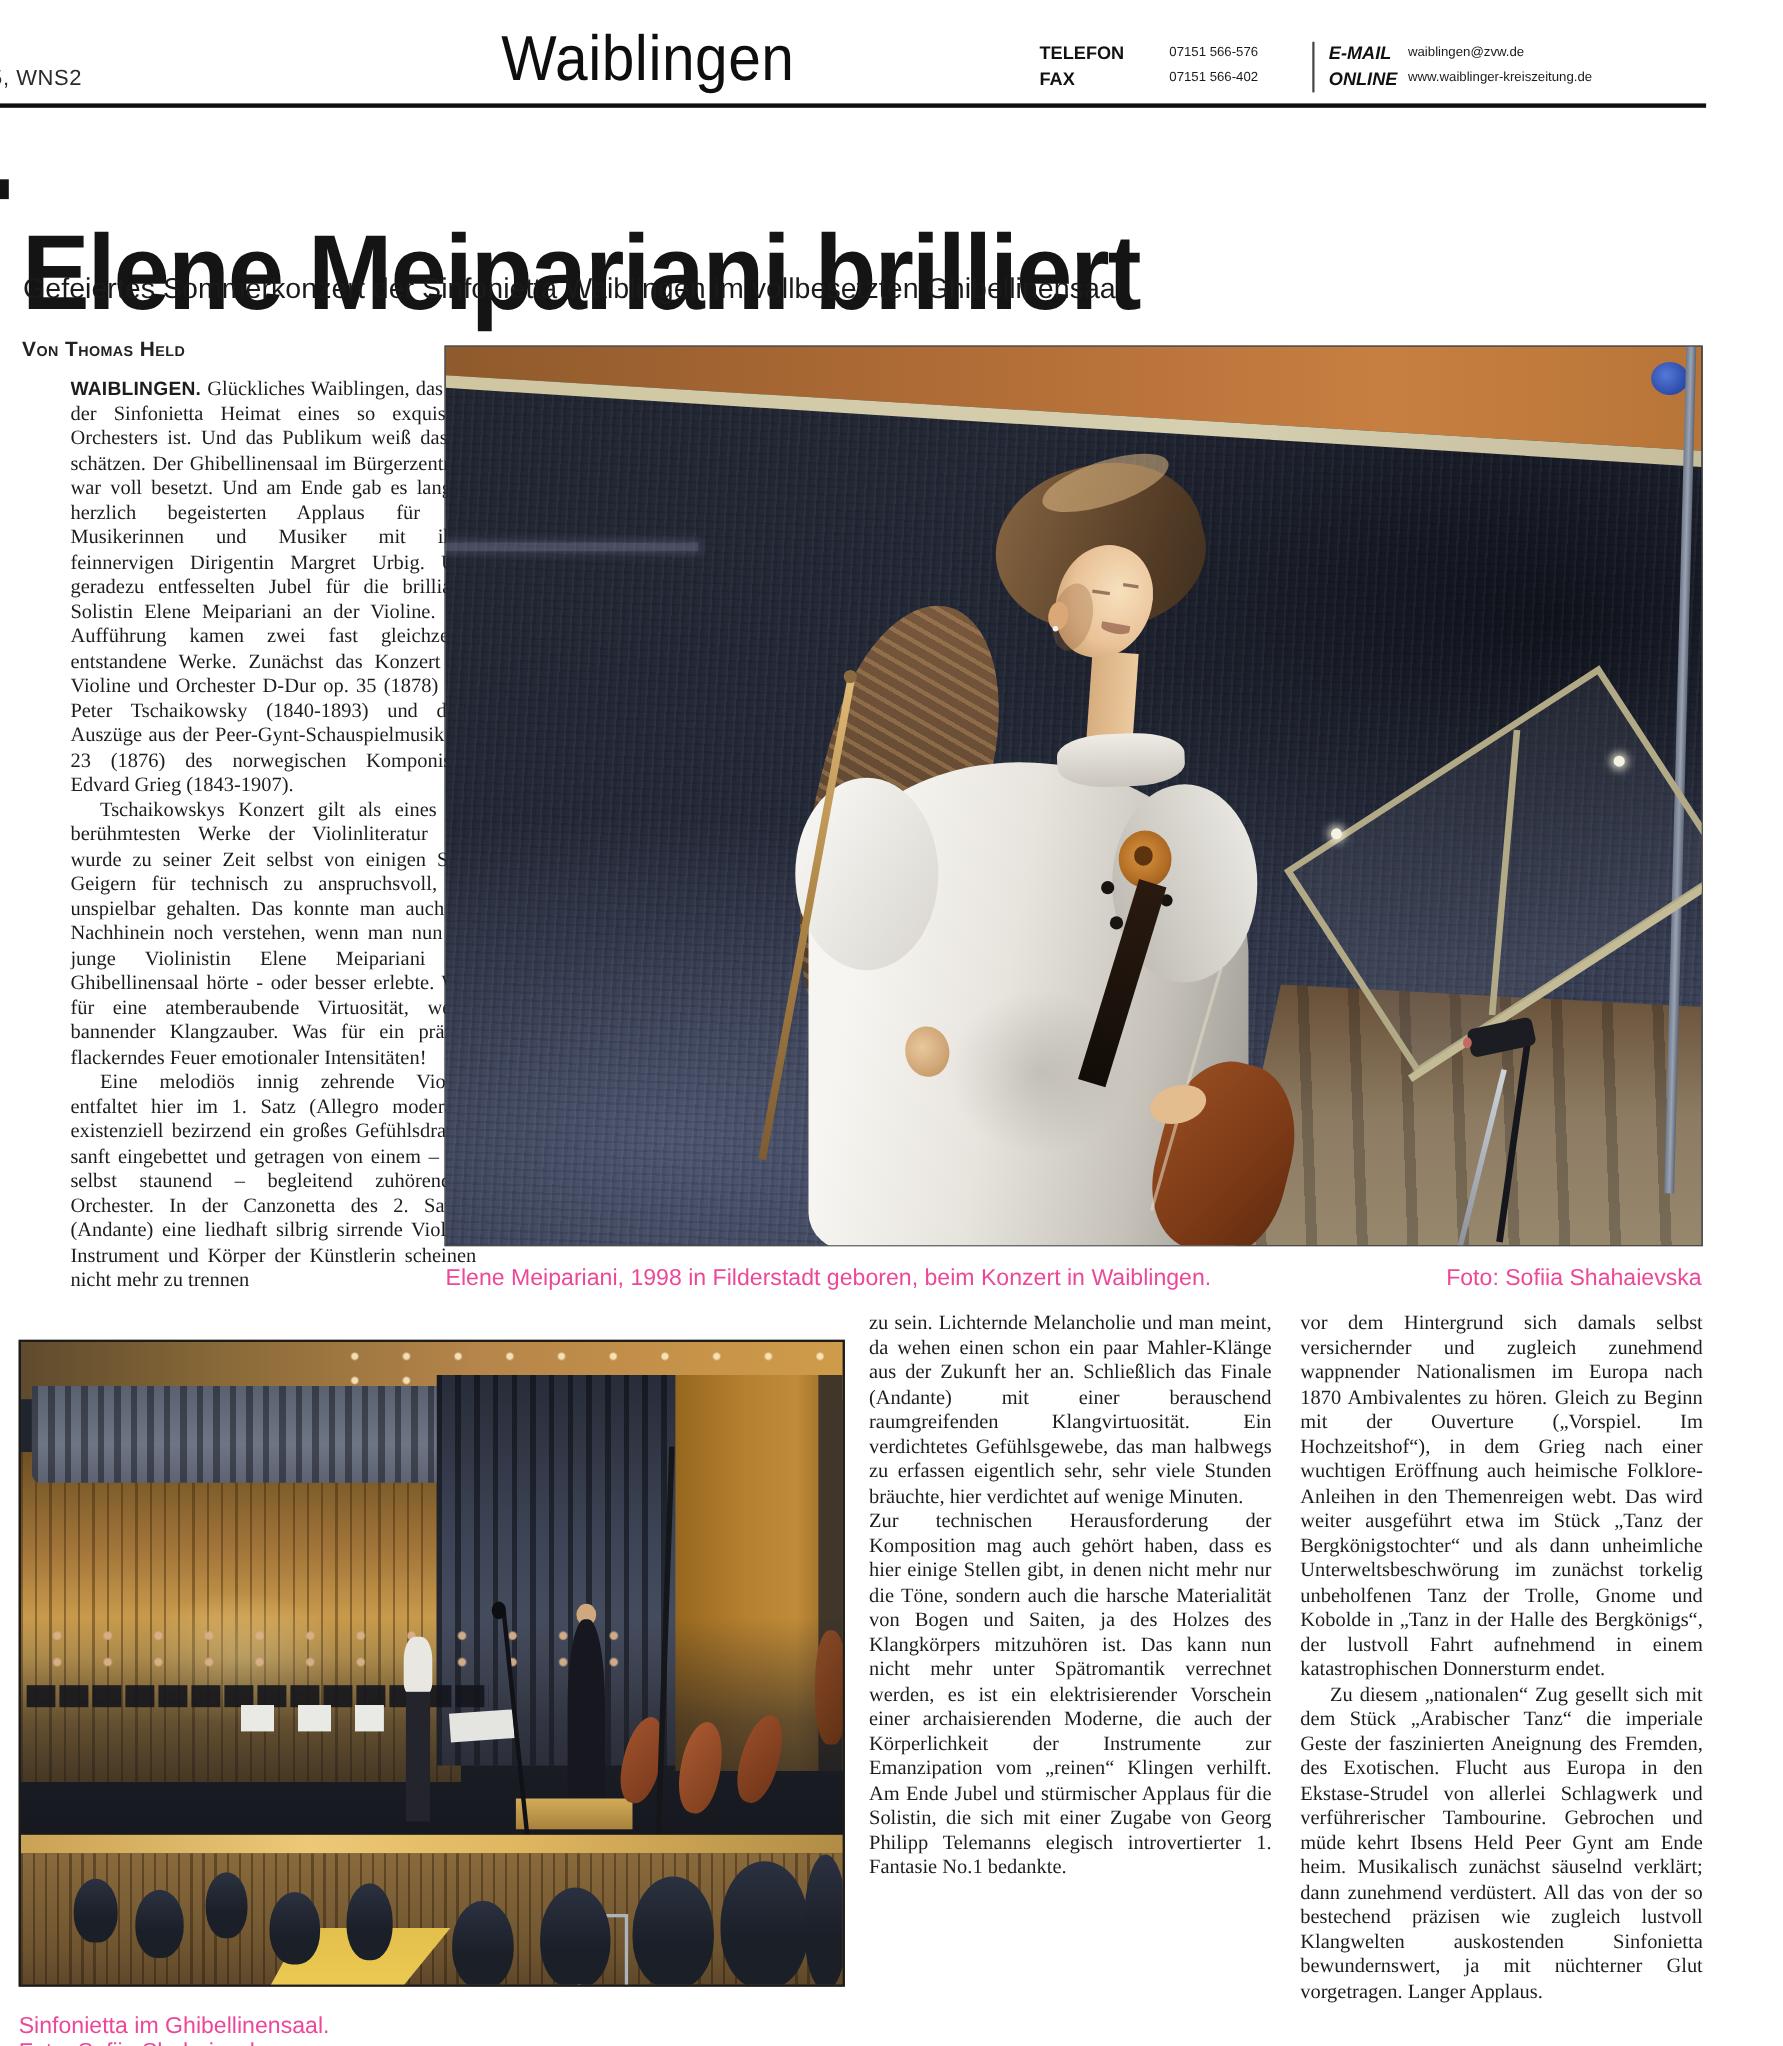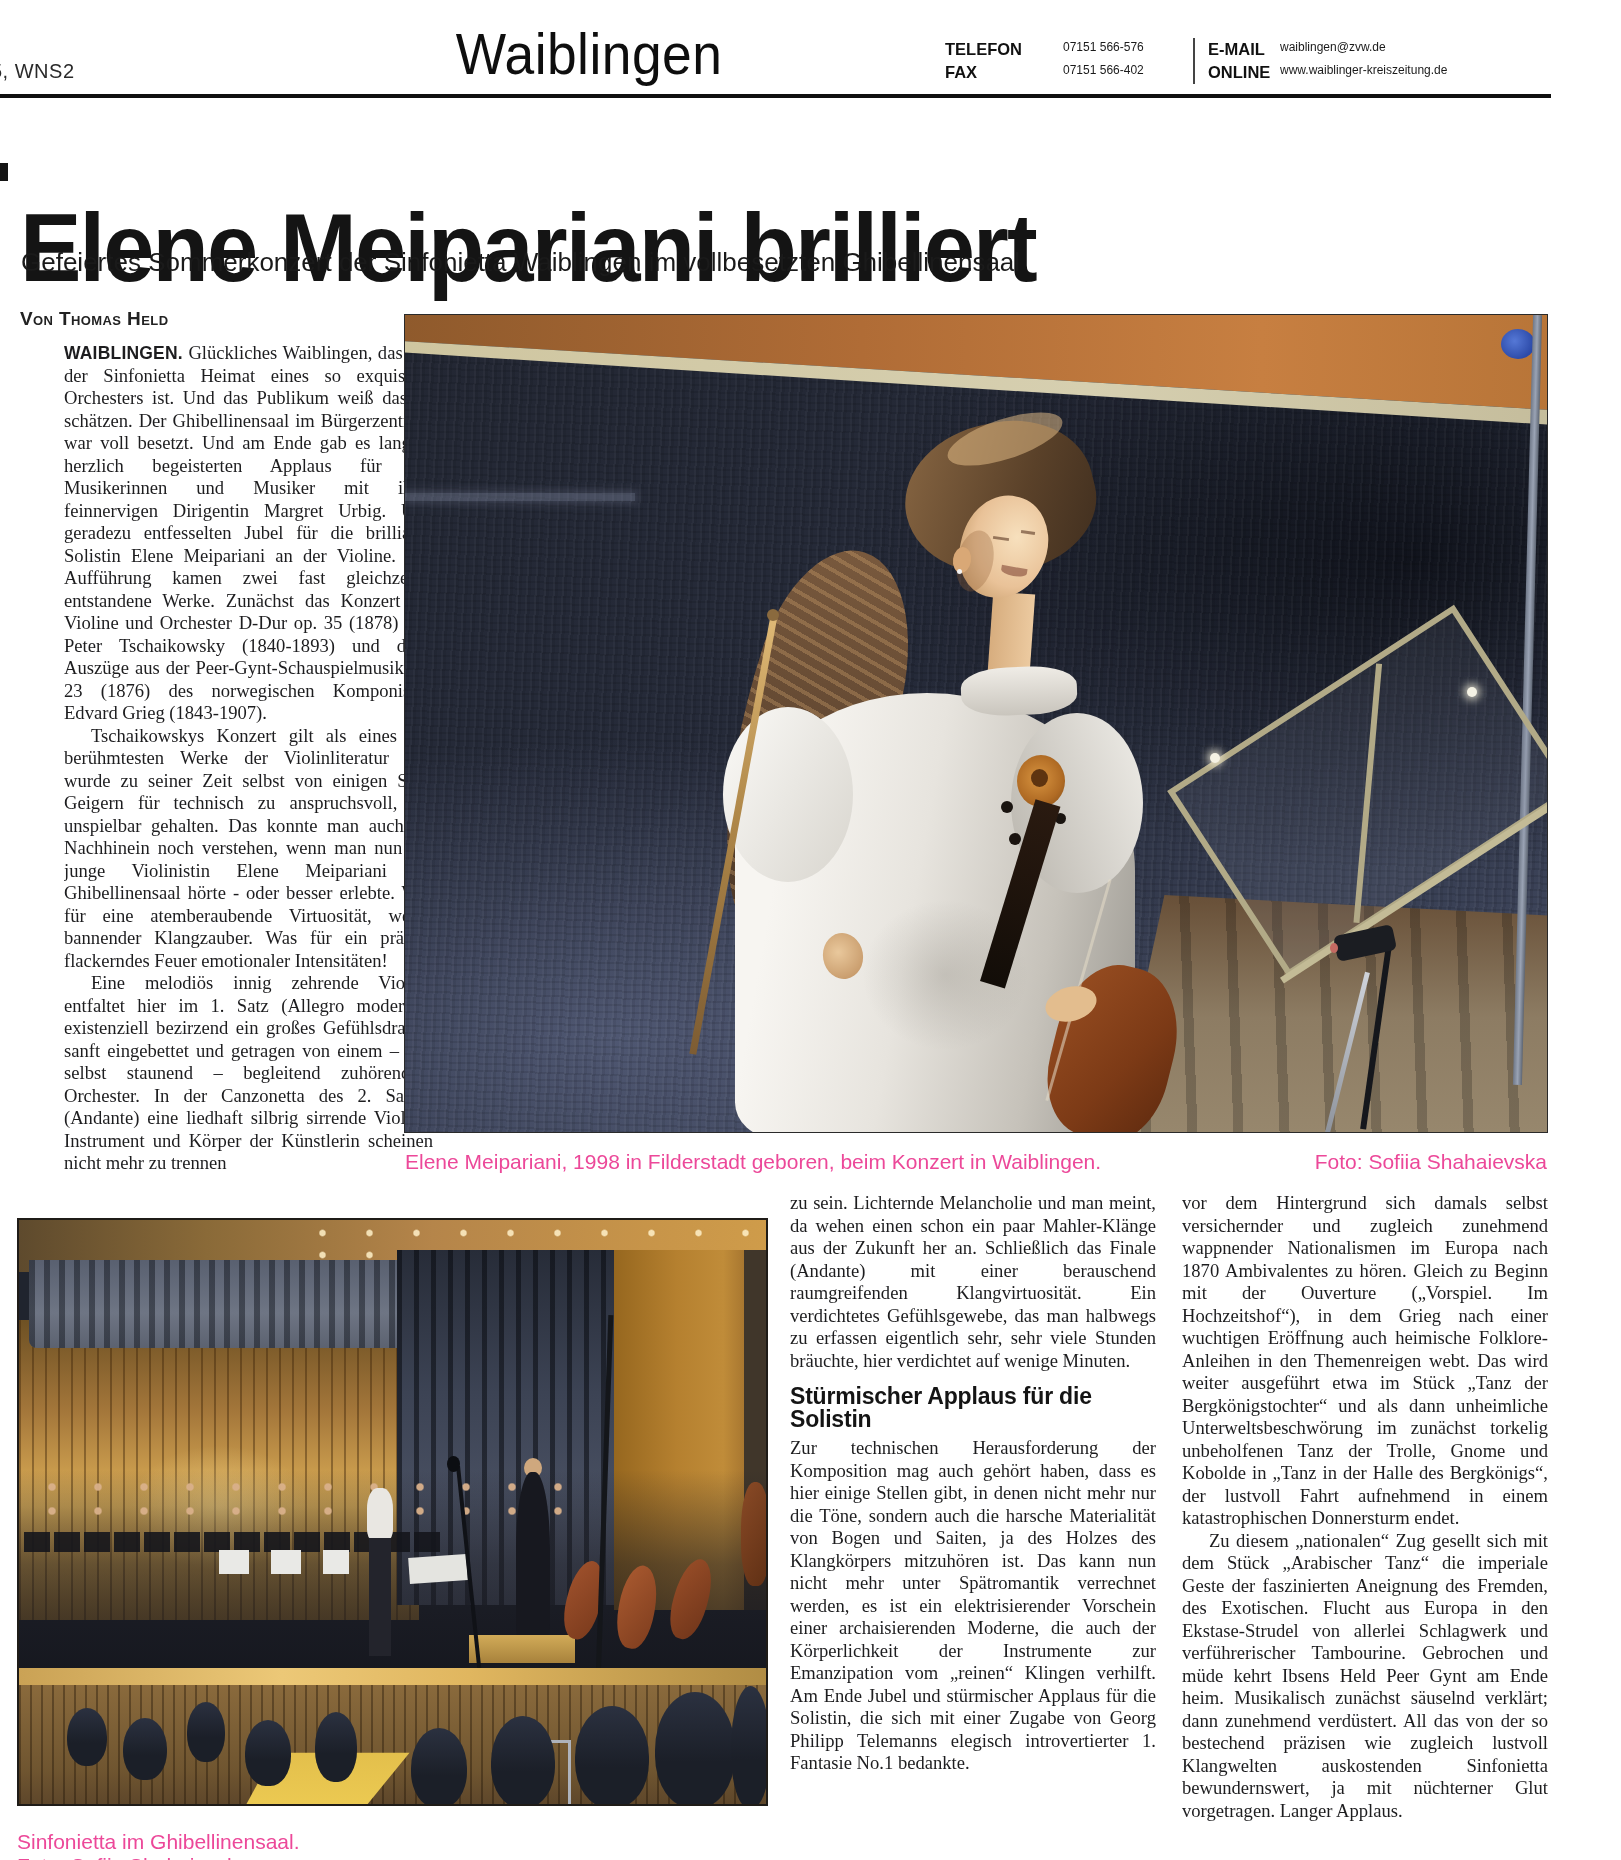--- a/index.html
+++ b/index.html
@@ -7,21 +7,21 @@
        font-family:"Liberation Sans",sans-serif;color:#1c1c1e;}
   .abs{position:absolute;}
 
   
   .edition{left:-9px;top:60px;font-size:20px;color:#2a2a2a;letter-spacing:.5px;}
   .section-title{left:439px;top:20px;width:300px;text-align:center;
     font-size:58px;font-weight:300;color:#0e0e0e;letter-spacing:.5px;
     transform:scaleX(.92);transform-origin:center top;}
   .contact-label{font-size:16.5px;font-weight:700;color:#111;}
   .contact-value{font-size:12px;color:#1a1a1a;}
-  .cl1{left:945px;} .cv1{left:1063px;} .cl2{left:1208px;} .cv2{left:1280px;}
+  .cl1{left:945px;} .cv1{left:1063px;} .cl2{left:1208px;font-style:italic;} .cv2{left:1280px;}
   .crow1{top:40px;} .crow2{top:63px;}
   .contact-divider{left:1193px;top:38px;width:2px;height:46px;background:#444;}
   .masthead-rule{left:0;top:94px;width:1551px;height:4px;background:#0f0f0f;}
 
   
   .headline-cut{left:0;top:163px;width:8px;height:18px;background:#141414;}
   .headline{left:20px;top:134px;font-size:97px;font-weight:700;letter-spacing:-2px;
     white-space:nowrap;color:#141414;line-height:1;transform:scaleX(.95);transform-origin:left top;}
   .subheadline{left:21px;top:247px;font-size:26px;color:#1a1a1a;}
   .byline{left:20px;top:308px;font-size:19px;font-weight:700;font-variant:small-caps;
@@ -298,21 +298,20 @@
   <div class="abs pm-righthand"></div>
 </div>
 
 <div class="abs caprow caprow-main">
   <span class="caption-text">Elene Meipariani, 1998 in Filderstadt geboren, beim Konzert in Waiblingen.</span>
   <span class="caption-text">Foto: Sofiia Shahaievska</span>
 </div>
 
 <div class="abs bodycol col2">
   <p>zu sein. Lichternde Melancholie und man meint, da wehen einen schon ein paar Mahler-Klänge aus der Zukunft her an. Schließlich das Finale (Andante) mit einer berauschend raumgreifenden Klangvirtuosität. Ein verdichtetes Gefühlsgewebe, das man halbwegs zu erfassen eigentlich sehr, sehr viele Stunden bräuchte, hier verdichtet auf wenige Minuten.</p>
-  <p class="col-subhead">Stürmischer Applaus für die Solistin</p>
   <p>Zur technischen Herausforderung der Komposition mag auch gehört haben, dass es hier einige Stellen gibt, in denen nicht mehr nur die Töne, sondern auch die harsche Materialität von Bogen und Saiten, ja des Holzes des Klangkörpers mitzuhören ist. Das kann nun nicht mehr unter Spätromantik verrechnet werden, es ist ein elektrisierender Vorschein einer archaisierenden Moderne, die auch der Körperlichkeit der Instrumente zur Emanzipation vom „reinen“ Klingen verhilft. Am Ende Jubel und stürmischer Applaus für die Solistin, die sich mit einer Zugabe von Georg Philipp Telemanns elegisch introvertierter 1. Fantasie No.1 bedankte.</p>
 </div>
 
 <div class="abs bodycol col3">
   <p>vor dem Hintergrund sich damals selbst versichernder und zugleich zunehmend wappnender Nationalismen im Europa nach 1870 Ambivalentes zu hören. Gleich zu Beginn mit der Ouverture („Vorspiel. Im Hochzeitshof“), in dem Grieg nach einer wuchtigen Eröffnung auch heimische Folklore-Anleihen in den Themenreigen webt. Das wird weiter ausgeführt etwa im Stück „Tanz der Bergkönigstochter“ und als dann unheimliche Unterweltsbeschwörung im zunächst torkelig unbeholfenen Tanz der Trolle, Gnome und Kobolde in „Tanz in der Halle des Bergkönigs“, der lustvoll Fahrt aufnehmend in einem katastrophischen Donnersturm endet.</p>
   <p class="indent">Zu diesem „nationalen“ Zug gesellt sich mit dem Stück „Arabischer Tanz“ die imperiale Geste der faszinierten Aneignung des Fremden, des Exotischen. Flucht aus Europa in den Ekstase-Strudel von allerlei Schlagwerk und verführerischer Tambourine. Gebrochen und müde kehrt Ibsens Held Peer Gynt am Ende heim. Musikalisch zunächst säuselnd verklärt; dann zunehmend verdüstert. All das von der so bestechend präzisen wie zugleich lustvoll Klangwelten auskostenden Sinfonietta bewundernswert, ja mit nüchterner Glut vorgetragen. Langer Applaus.</p>
 </div>
 
 <div class="abs photo-orch">
   <div class="abs po-ceiling"></div>

